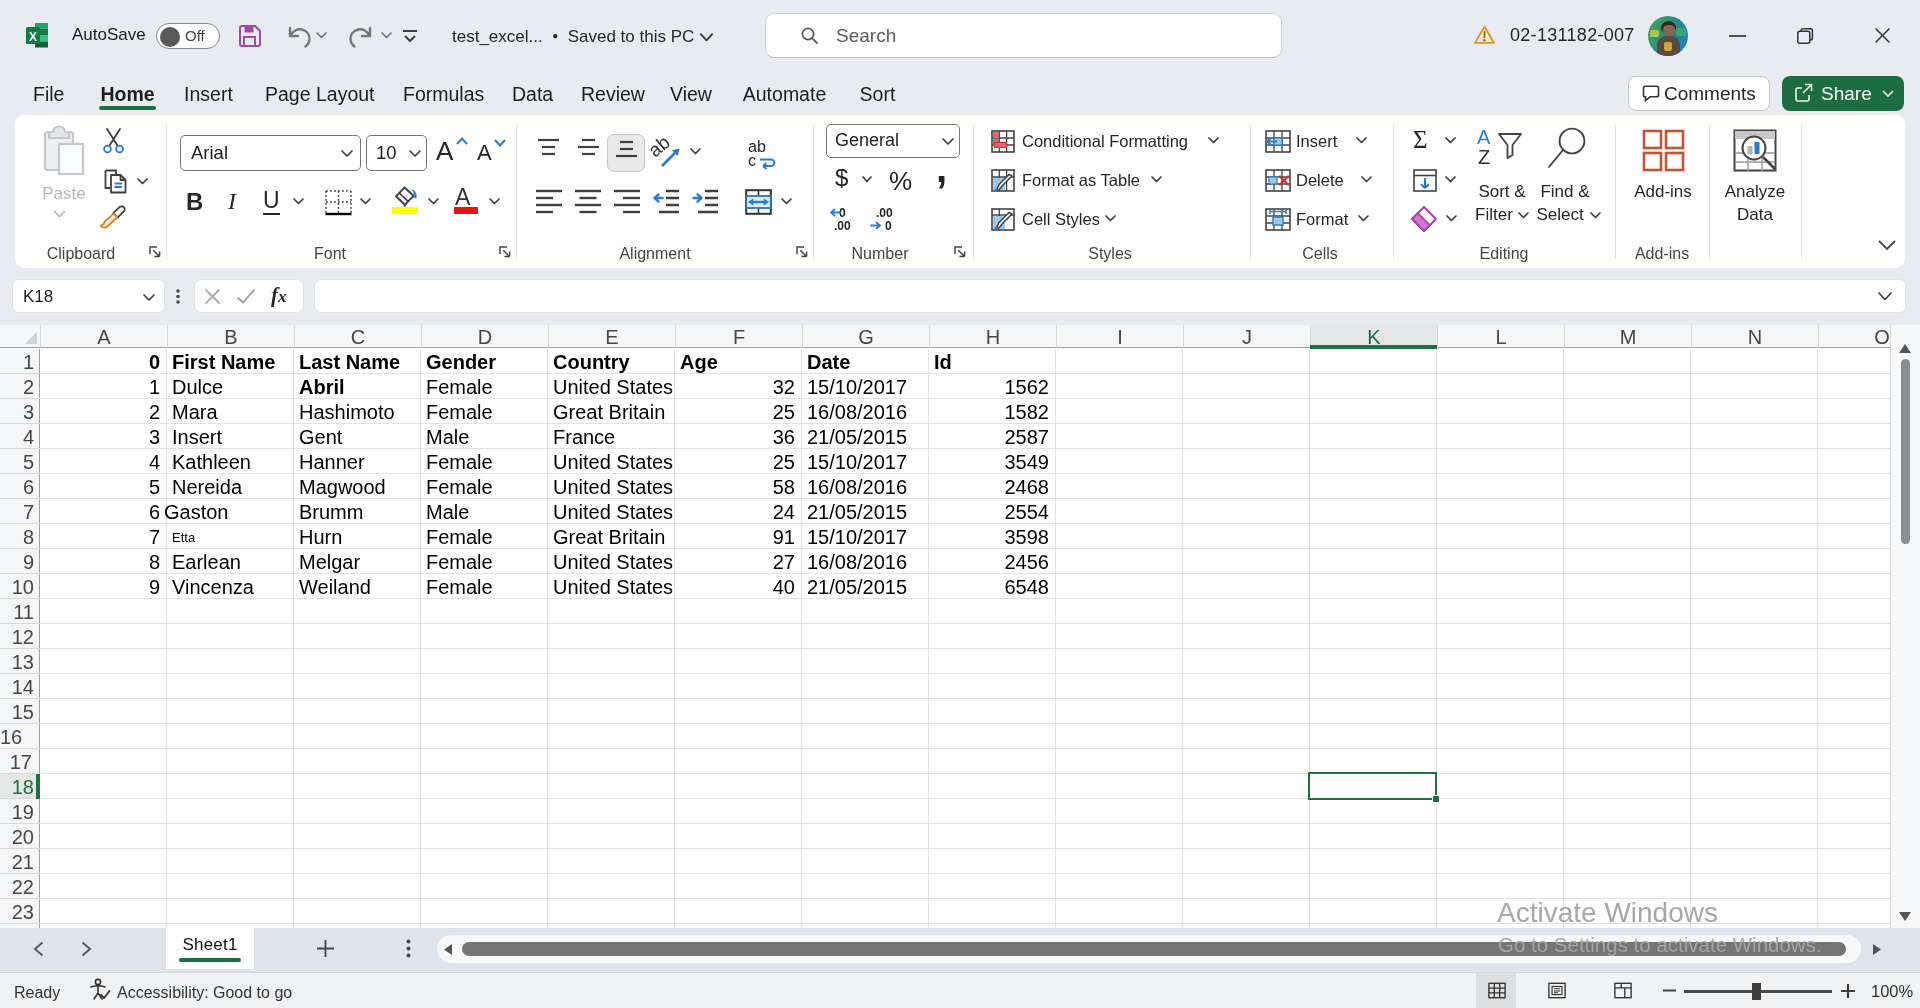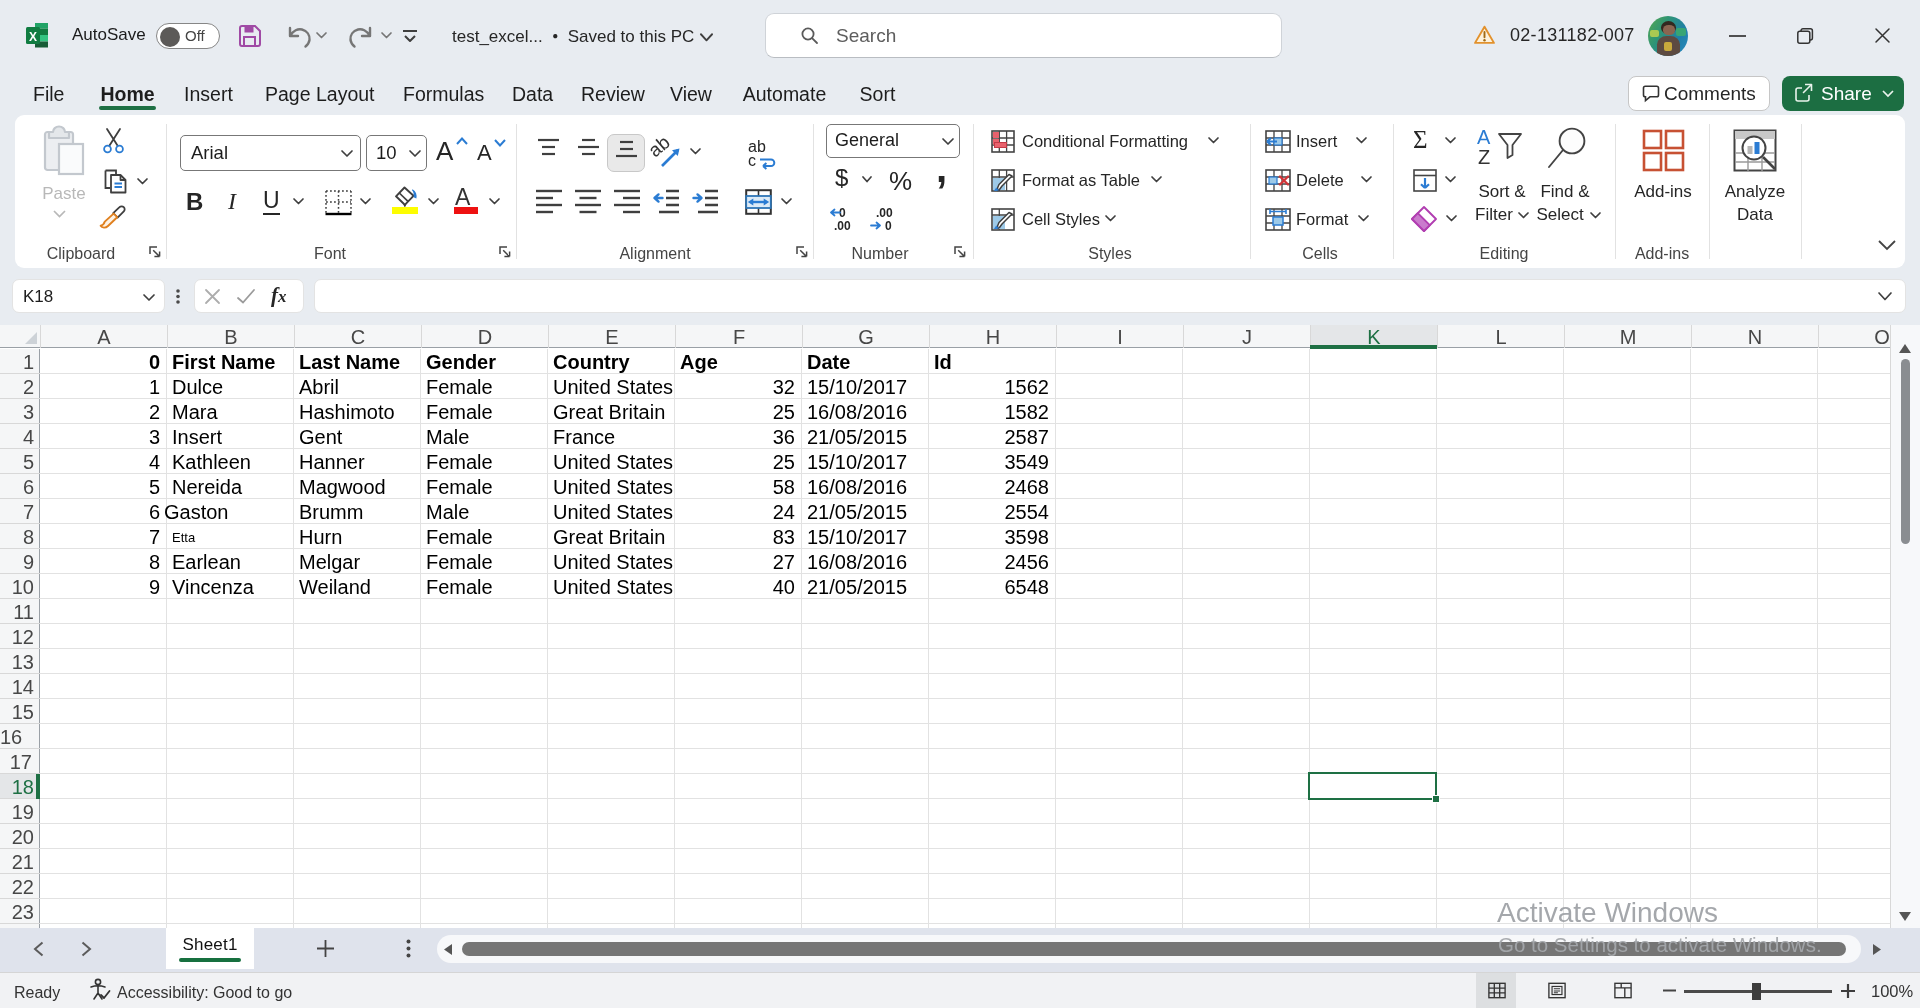--- a/index.html
+++ b/index.html
@@ -507,21 +507,21 @@
 <div class="ab" style="left:40px;top:349px;width:120px;height:25px;font-size:20px;font-weight:700;color:#000;text-align:right;line-height:27.5px;white-space:nowrap">0</div>
 <div class="ab" style="left:172px;top:349px;height:25px;font-size:20px;font-weight:700;color:#000;text-align:left;line-height:27.5px;white-space:nowrap">First Name</div>
 <div class="ab" style="left:299px;top:349px;height:25px;font-size:20px;font-weight:700;color:#000;text-align:left;line-height:27.5px;white-space:nowrap">Last Name</div>
 <div class="ab" style="left:426px;top:349px;height:25px;font-size:20px;font-weight:700;color:#000;text-align:left;line-height:27.5px;white-space:nowrap">Gender</div>
 <div class="ab" style="left:553px;top:349px;height:25px;font-size:20px;font-weight:700;color:#000;text-align:left;line-height:27.5px;white-space:nowrap">Country</div>
 <div class="ab" style="left:680px;top:349px;height:25px;font-size:20px;font-weight:700;color:#000;text-align:left;line-height:27.5px;white-space:nowrap">Age</div>
 <div class="ab" style="left:807px;top:349px;height:25px;font-size:20px;font-weight:700;color:#000;text-align:left;line-height:27.5px;white-space:nowrap">Date</div>
 <div class="ab" style="left:934px;top:349px;height:25px;font-size:20px;font-weight:700;color:#000;text-align:left;line-height:27.5px;white-space:nowrap">Id</div>
 <div class="ab" style="left:40px;top:374px;width:120px;height:25px;font-size:20px;font-weight:400;color:#000;text-align:right;line-height:27.5px;white-space:nowrap">1</div>
 <div class="ab" style="left:172px;top:374px;height:25px;font-size:20px;font-weight:400;color:#000;text-align:left;line-height:27.5px;white-space:nowrap">Dulce</div>
-<div class="ab" style="left:299px;top:374px;height:25px;font-size:20px;font-weight:400;color:#000;text-align:right;line-height:27.5px;white-space:nowrap">Abril</div>
+<div class="ab" style="left:299px;top:374px;height:25px;font-size:20px;font-weight:700;color:#000;text-align:right;line-height:27.5px;white-space:nowrap">Abril</div>
 <div class="ab" style="left:426px;top:374px;height:25px;font-size:20px;font-weight:400;color:#000;text-align:left;line-height:27.5px;white-space:nowrap">Female</div>
 <div class="ab" style="left:553px;top:374px;height:25px;font-size:20px;font-weight:400;color:#000;text-align:left;line-height:27.5px;white-space:nowrap">United States</div>
 <div class="ab" style="left:675px;top:374px;width:120px;height:25px;font-size:20px;font-weight:400;color:#000;text-align:right;line-height:27.5px;white-space:nowrap">32</div>
 <div class="ab" style="left:807px;top:374px;height:25px;font-size:20px;font-weight:400;color:#000;text-align:left;line-height:27.5px;white-space:nowrap">15/10/2017</div>
 <div class="ab" style="left:929px;top:374px;width:120px;height:25px;font-size:20px;font-weight:400;color:#000;text-align:right;line-height:27.5px;white-space:nowrap">1562</div>
 <div class="ab" style="left:40px;top:399px;width:120px;height:25px;font-size:20px;font-weight:400;color:#000;text-align:right;line-height:27.5px;white-space:nowrap">2</div>
 <div class="ab" style="left:172px;top:399px;height:25px;font-size:20px;font-weight:400;color:#000;text-align:left;line-height:27.5px;white-space:nowrap">Mara</div>
 <div class="ab" style="left:299px;top:399px;height:25px;font-size:20px;font-weight:400;color:#000;text-align:left;line-height:27.5px;white-space:nowrap">Hashimoto</div>
 <div class="ab" style="left:426px;top:399px;height:25px;font-size:20px;font-weight:400;color:#000;text-align:left;line-height:27.5px;white-space:nowrap">Female</div>
 <div class="ab" style="left:553px;top:399px;height:25px;font-size:20px;font-weight:400;color:#000;text-align:left;line-height:27.5px;white-space:nowrap">Great Britain</div>
@@ -558,21 +558,21 @@
 <div class="ab" style="left:426px;top:499px;height:25px;font-size:20px;font-weight:400;color:#000;text-align:left;line-height:27.5px;white-space:nowrap">Male</div>
 <div class="ab" style="left:553px;top:499px;height:25px;font-size:20px;font-weight:400;color:#000;text-align:left;line-height:27.5px;white-space:nowrap">United States</div>
 <div class="ab" style="left:675px;top:499px;width:120px;height:25px;font-size:20px;font-weight:400;color:#000;text-align:right;line-height:27.5px;white-space:nowrap">24</div>
 <div class="ab" style="left:807px;top:499px;height:25px;font-size:20px;font-weight:400;color:#000;text-align:left;line-height:27.5px;white-space:nowrap">21/05/2015</div>
 <div class="ab" style="left:929px;top:499px;width:120px;height:25px;font-size:20px;font-weight:400;color:#000;text-align:right;line-height:27.5px;white-space:nowrap">2554</div>
 <div class="ab" style="left:40px;top:524px;width:120px;height:25px;font-size:20px;font-weight:400;color:#000;text-align:right;line-height:27.5px;white-space:nowrap">7</div>
 <div class="ab" style="left:172px;top:524px;height:25px;font-size:13px;font-weight:400;color:#000;text-align:left;line-height:27.5px;white-space:nowrap">Etta</div>
 <div class="ab" style="left:299px;top:524px;height:25px;font-size:20px;font-weight:400;color:#000;text-align:left;line-height:27.5px;white-space:nowrap">Hurn</div>
 <div class="ab" style="left:426px;top:524px;height:25px;font-size:20px;font-weight:400;color:#000;text-align:left;line-height:27.5px;white-space:nowrap">Female</div>
 <div class="ab" style="left:553px;top:524px;height:25px;font-size:20px;font-weight:400;color:#000;text-align:left;line-height:27.5px;white-space:nowrap">Great Britain</div>
-<div class="ab" style="left:675px;top:524px;width:120px;height:25px;font-size:20px;font-weight:400;color:#000;text-align:right;line-height:27.5px;white-space:nowrap">83</div>
+<div class="ab" style="left:675px;top:524px;width:120px;height:25px;font-size:20px;font-weight:400;color:#000;text-align:right;line-height:27.5px;white-space:nowrap">91</div>
 <div class="ab" style="left:807px;top:524px;height:25px;font-size:20px;font-weight:400;color:#000;text-align:left;line-height:27.5px;white-space:nowrap">15/10/2017</div>
 <div class="ab" style="left:929px;top:524px;width:120px;height:25px;font-size:20px;font-weight:400;color:#000;text-align:right;line-height:27.5px;white-space:nowrap">3598</div>
 <div class="ab" style="left:40px;top:549px;width:120px;height:25px;font-size:20px;font-weight:400;color:#000;text-align:right;line-height:27.5px;white-space:nowrap">8</div>
 <div class="ab" style="left:172px;top:549px;height:25px;font-size:20px;font-weight:400;color:#000;text-align:left;line-height:27.5px;white-space:nowrap">Earlean</div>
 <div class="ab" style="left:299px;top:549px;height:25px;font-size:20px;font-weight:400;color:#000;text-align:left;line-height:27.5px;white-space:nowrap">Melgar</div>
 <div class="ab" style="left:426px;top:549px;height:25px;font-size:20px;font-weight:400;color:#000;text-align:left;line-height:27.5px;white-space:nowrap">Female</div>
 <div class="ab" style="left:553px;top:549px;height:25px;font-size:20px;font-weight:400;color:#000;text-align:left;line-height:27.5px;white-space:nowrap">United States</div>
 <div class="ab" style="left:675px;top:549px;width:120px;height:25px;font-size:20px;font-weight:400;color:#000;text-align:right;line-height:27.5px;white-space:nowrap">27</div>
 <div class="ab" style="left:807px;top:549px;height:25px;font-size:20px;font-weight:400;color:#000;text-align:left;line-height:27.5px;white-space:nowrap">16/08/2016</div>
 <div class="ab" style="left:929px;top:549px;width:120px;height:25px;font-size:20px;font-weight:400;color:#000;text-align:right;line-height:27.5px;white-space:nowrap">2456</div>

